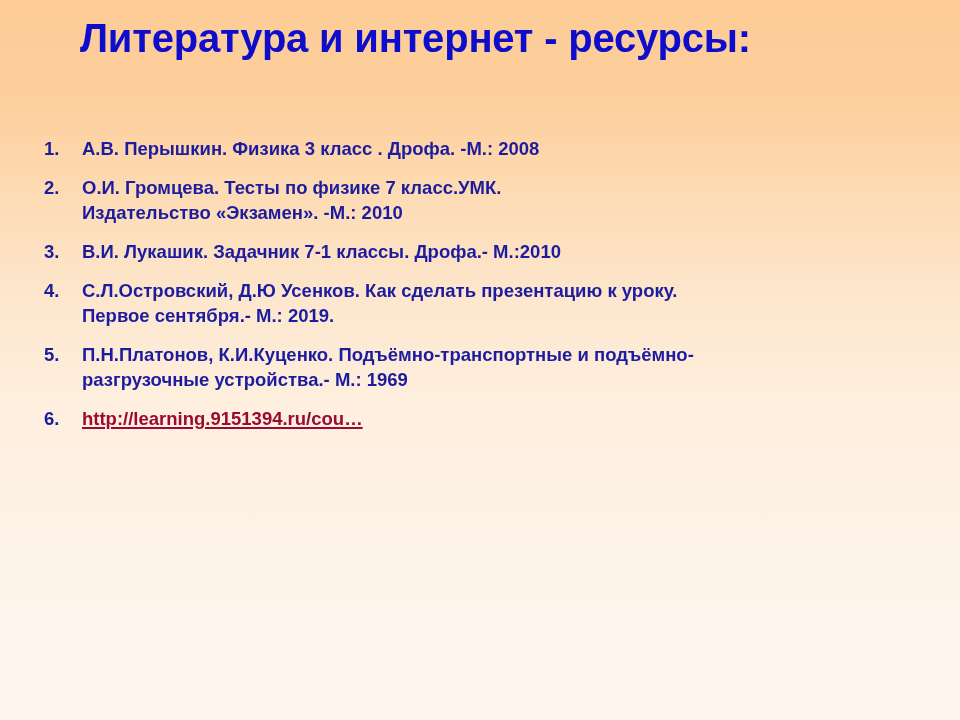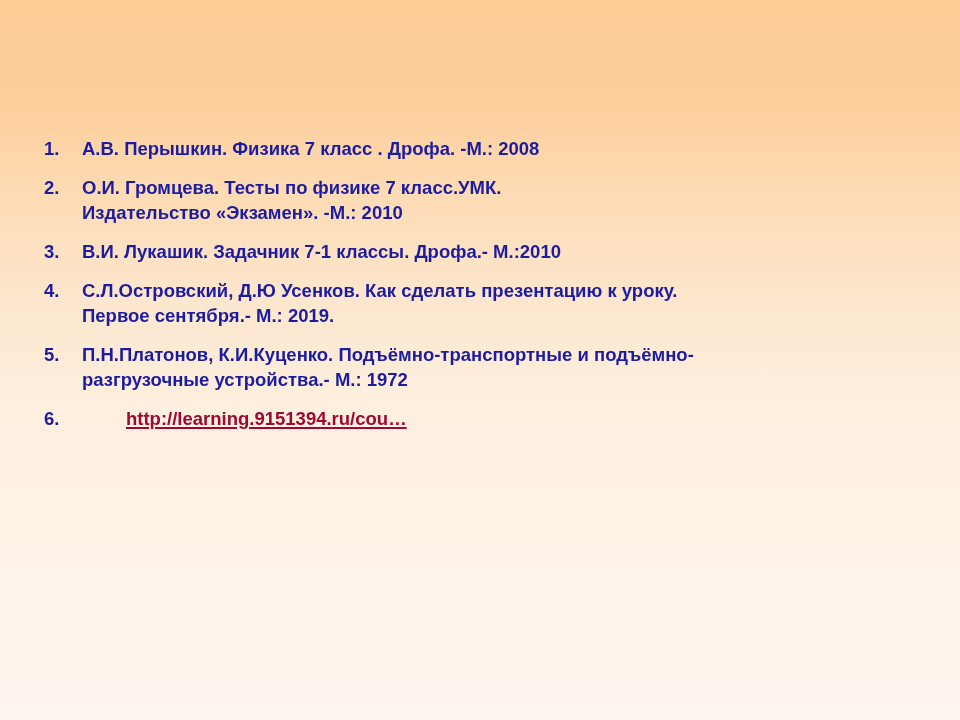--- a/index.html
+++ b/index.html
@@ -72,34 +72,34 @@
     line-height: 25px;
     white-space: pre-line;
   }
   .ref-text.link {
     color: #9A0A33;
     text-decoration: underline;
     text-underline-offset: 2px;
     text-decoration-thickness: 2px;
     flex: 0 0 auto;
     cursor: pointer;
-    margin-left: 44px;
   }
 </style>
 </head>
 <body>
 
 <div class="slide">
 
+  <div class="slide-title">Литература и интернет - ресурсы:</div>
 
   <div class="ref-list">
 
     <div class="ref-item">
       <span class="ref-num">1.</span>
-      <span class="ref-text">А.В. Перышкин. Физика 7 класс . Дрофа. -М.: 2008</span>
+      <span class="ref-text">А.В. Перышкин. Физика 3 класс . Дрофа. -М.: 2008</span>
     </div>
 
     <div class="ref-item">
       <span class="ref-num">2.</span>
       <span class="ref-text">О.И. Громцева. Тесты по физике 7 класс.УМК.
 Издательство «Экзамен». -М.: 2010</span>
     </div>
 
     <div class="ref-item">
       <span class="ref-num">3.</span>
@@ -108,21 +108,21 @@
 
     <div class="ref-item">
       <span class="ref-num">4.</span>
       <span class="ref-text"> С.Л.Островский, Д.Ю Усенков. Как сделать  презентацию к уроку.
 Первое сентября.- М.: 2019.</span>
     </div>
 
     <div class="ref-item">
       <span class="ref-num">5.</span>
       <span class="ref-text">П.Н.Платонов, К.И.Куценко. Подъёмно-транспортные и подъёмно-
-разгрузочные устройства.-  М.: 1972</span>
+разгрузочные устройства.-  М.: 1969</span>
     </div>
 
     <div class="ref-item">
       <span class="ref-num">6.</span>
       <a class="ref-text link" href="#">http://learning.9151394.ru/cou…</a>
     </div>
 
   </div>
 </div>
 

